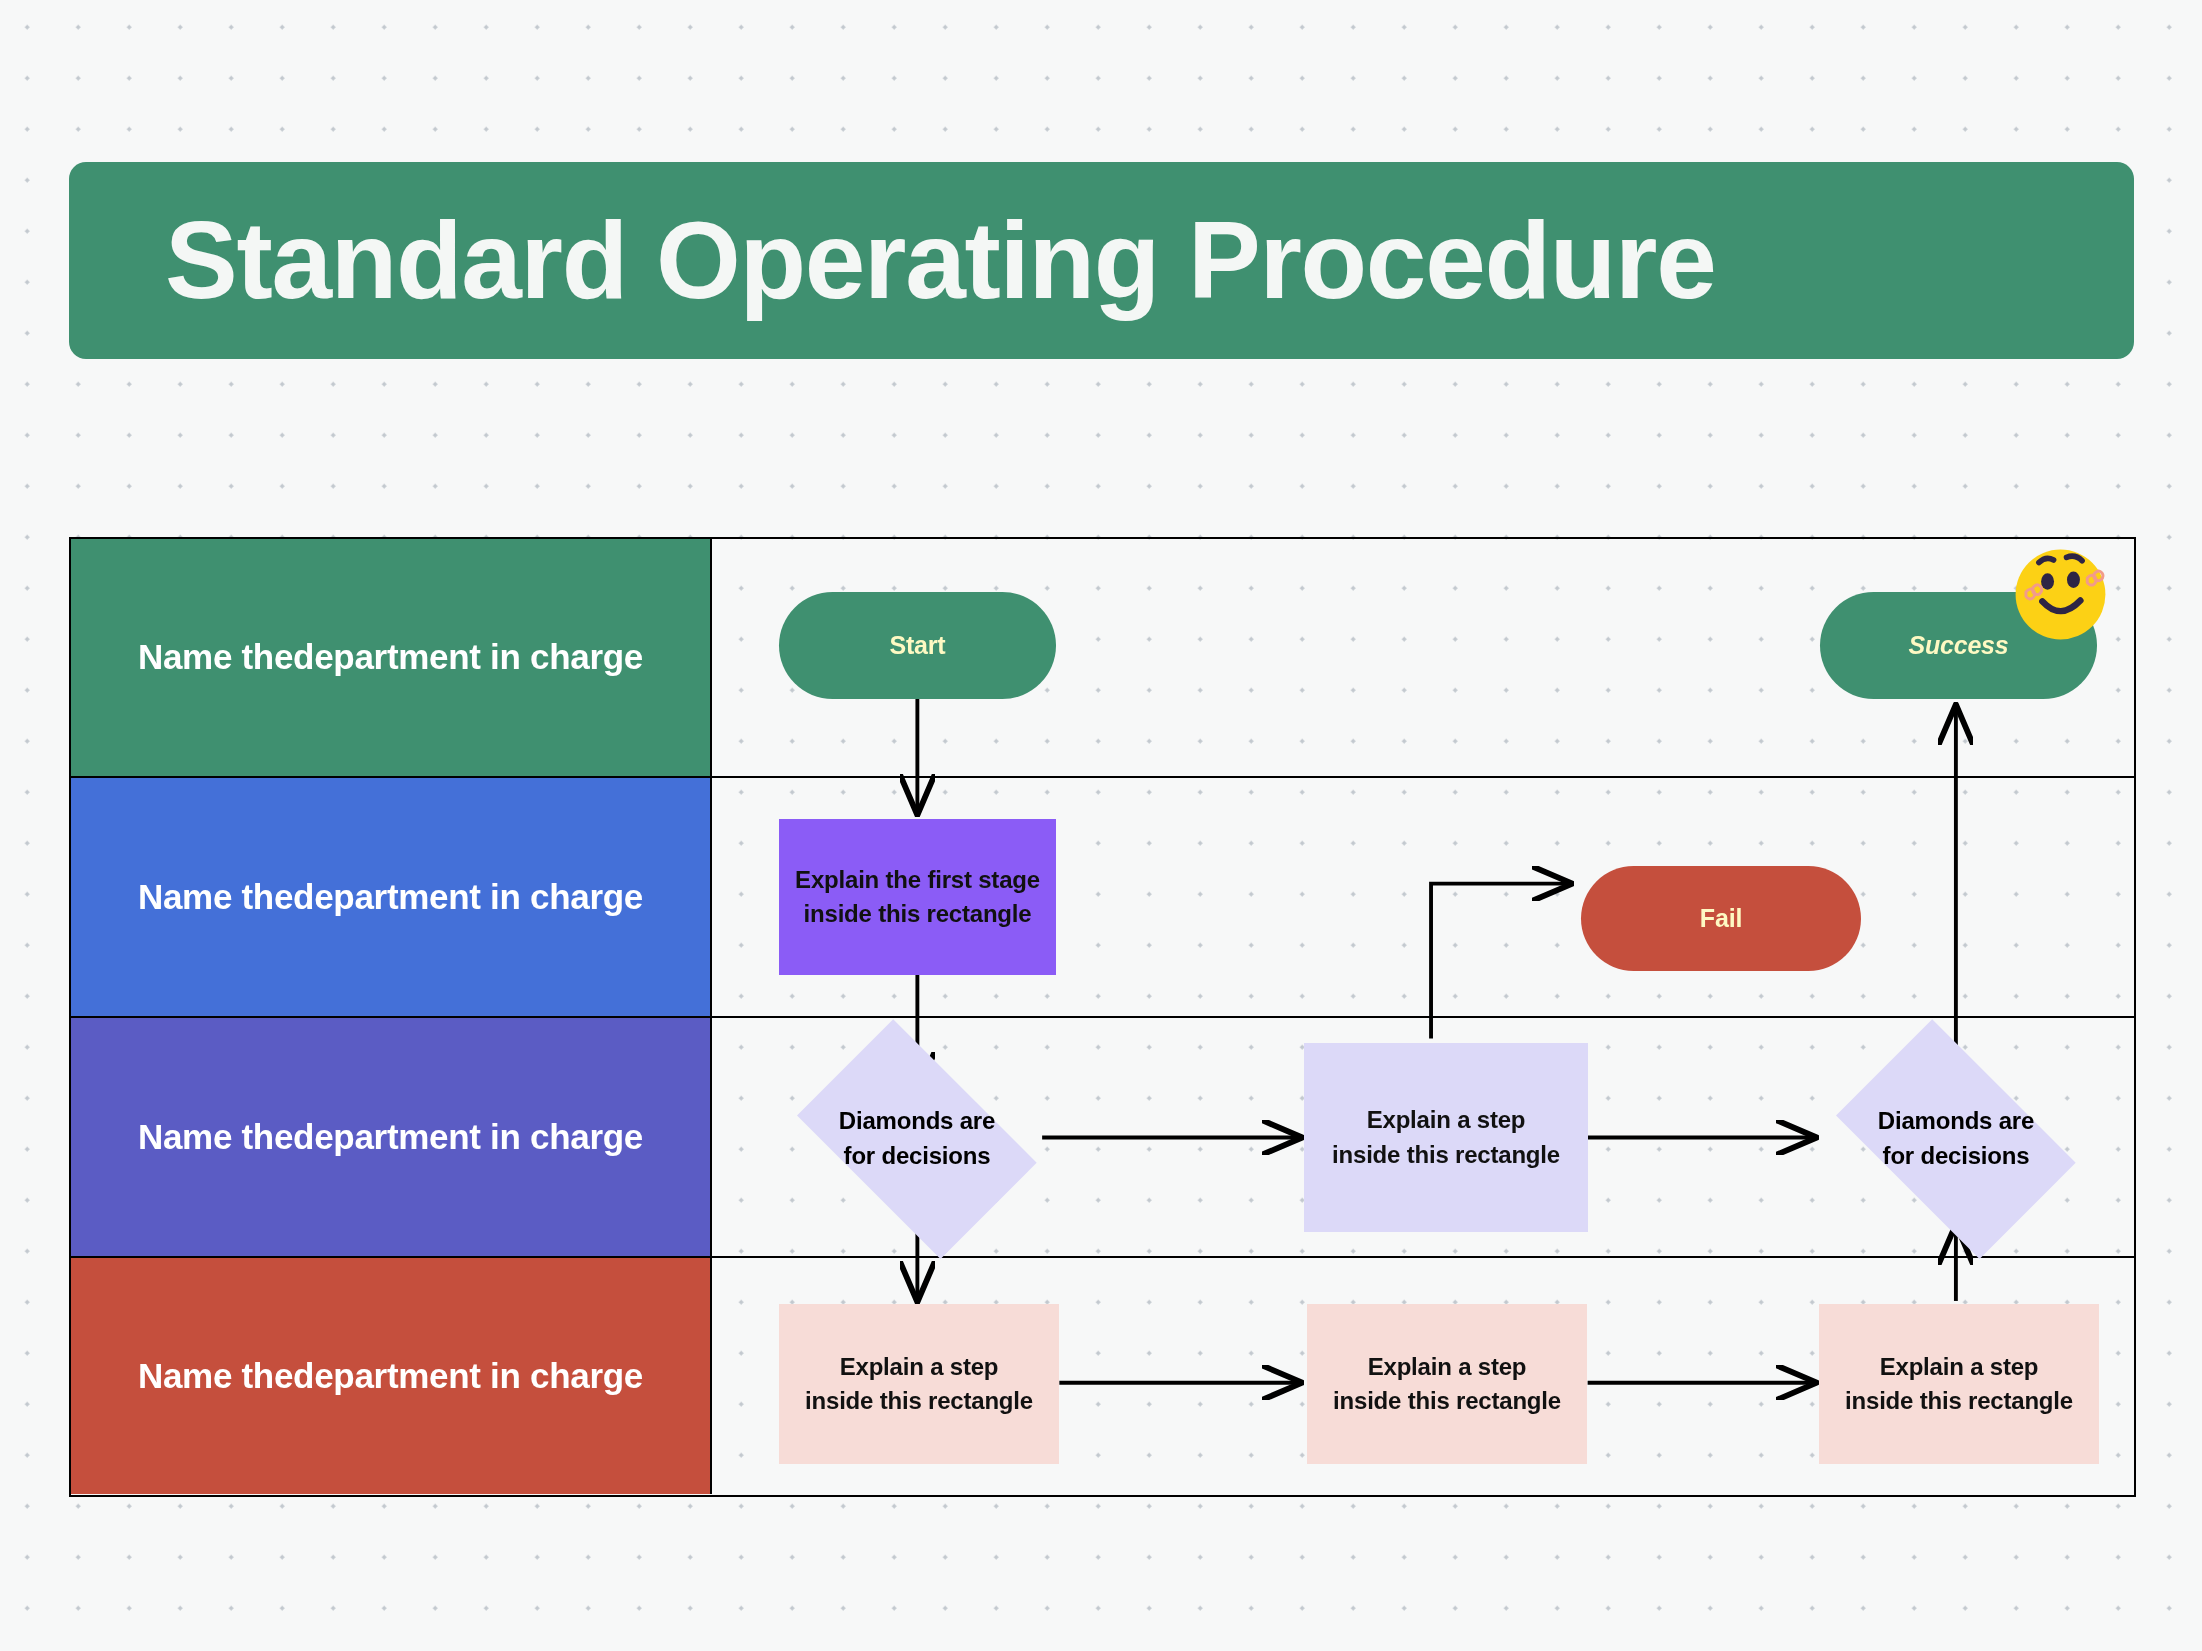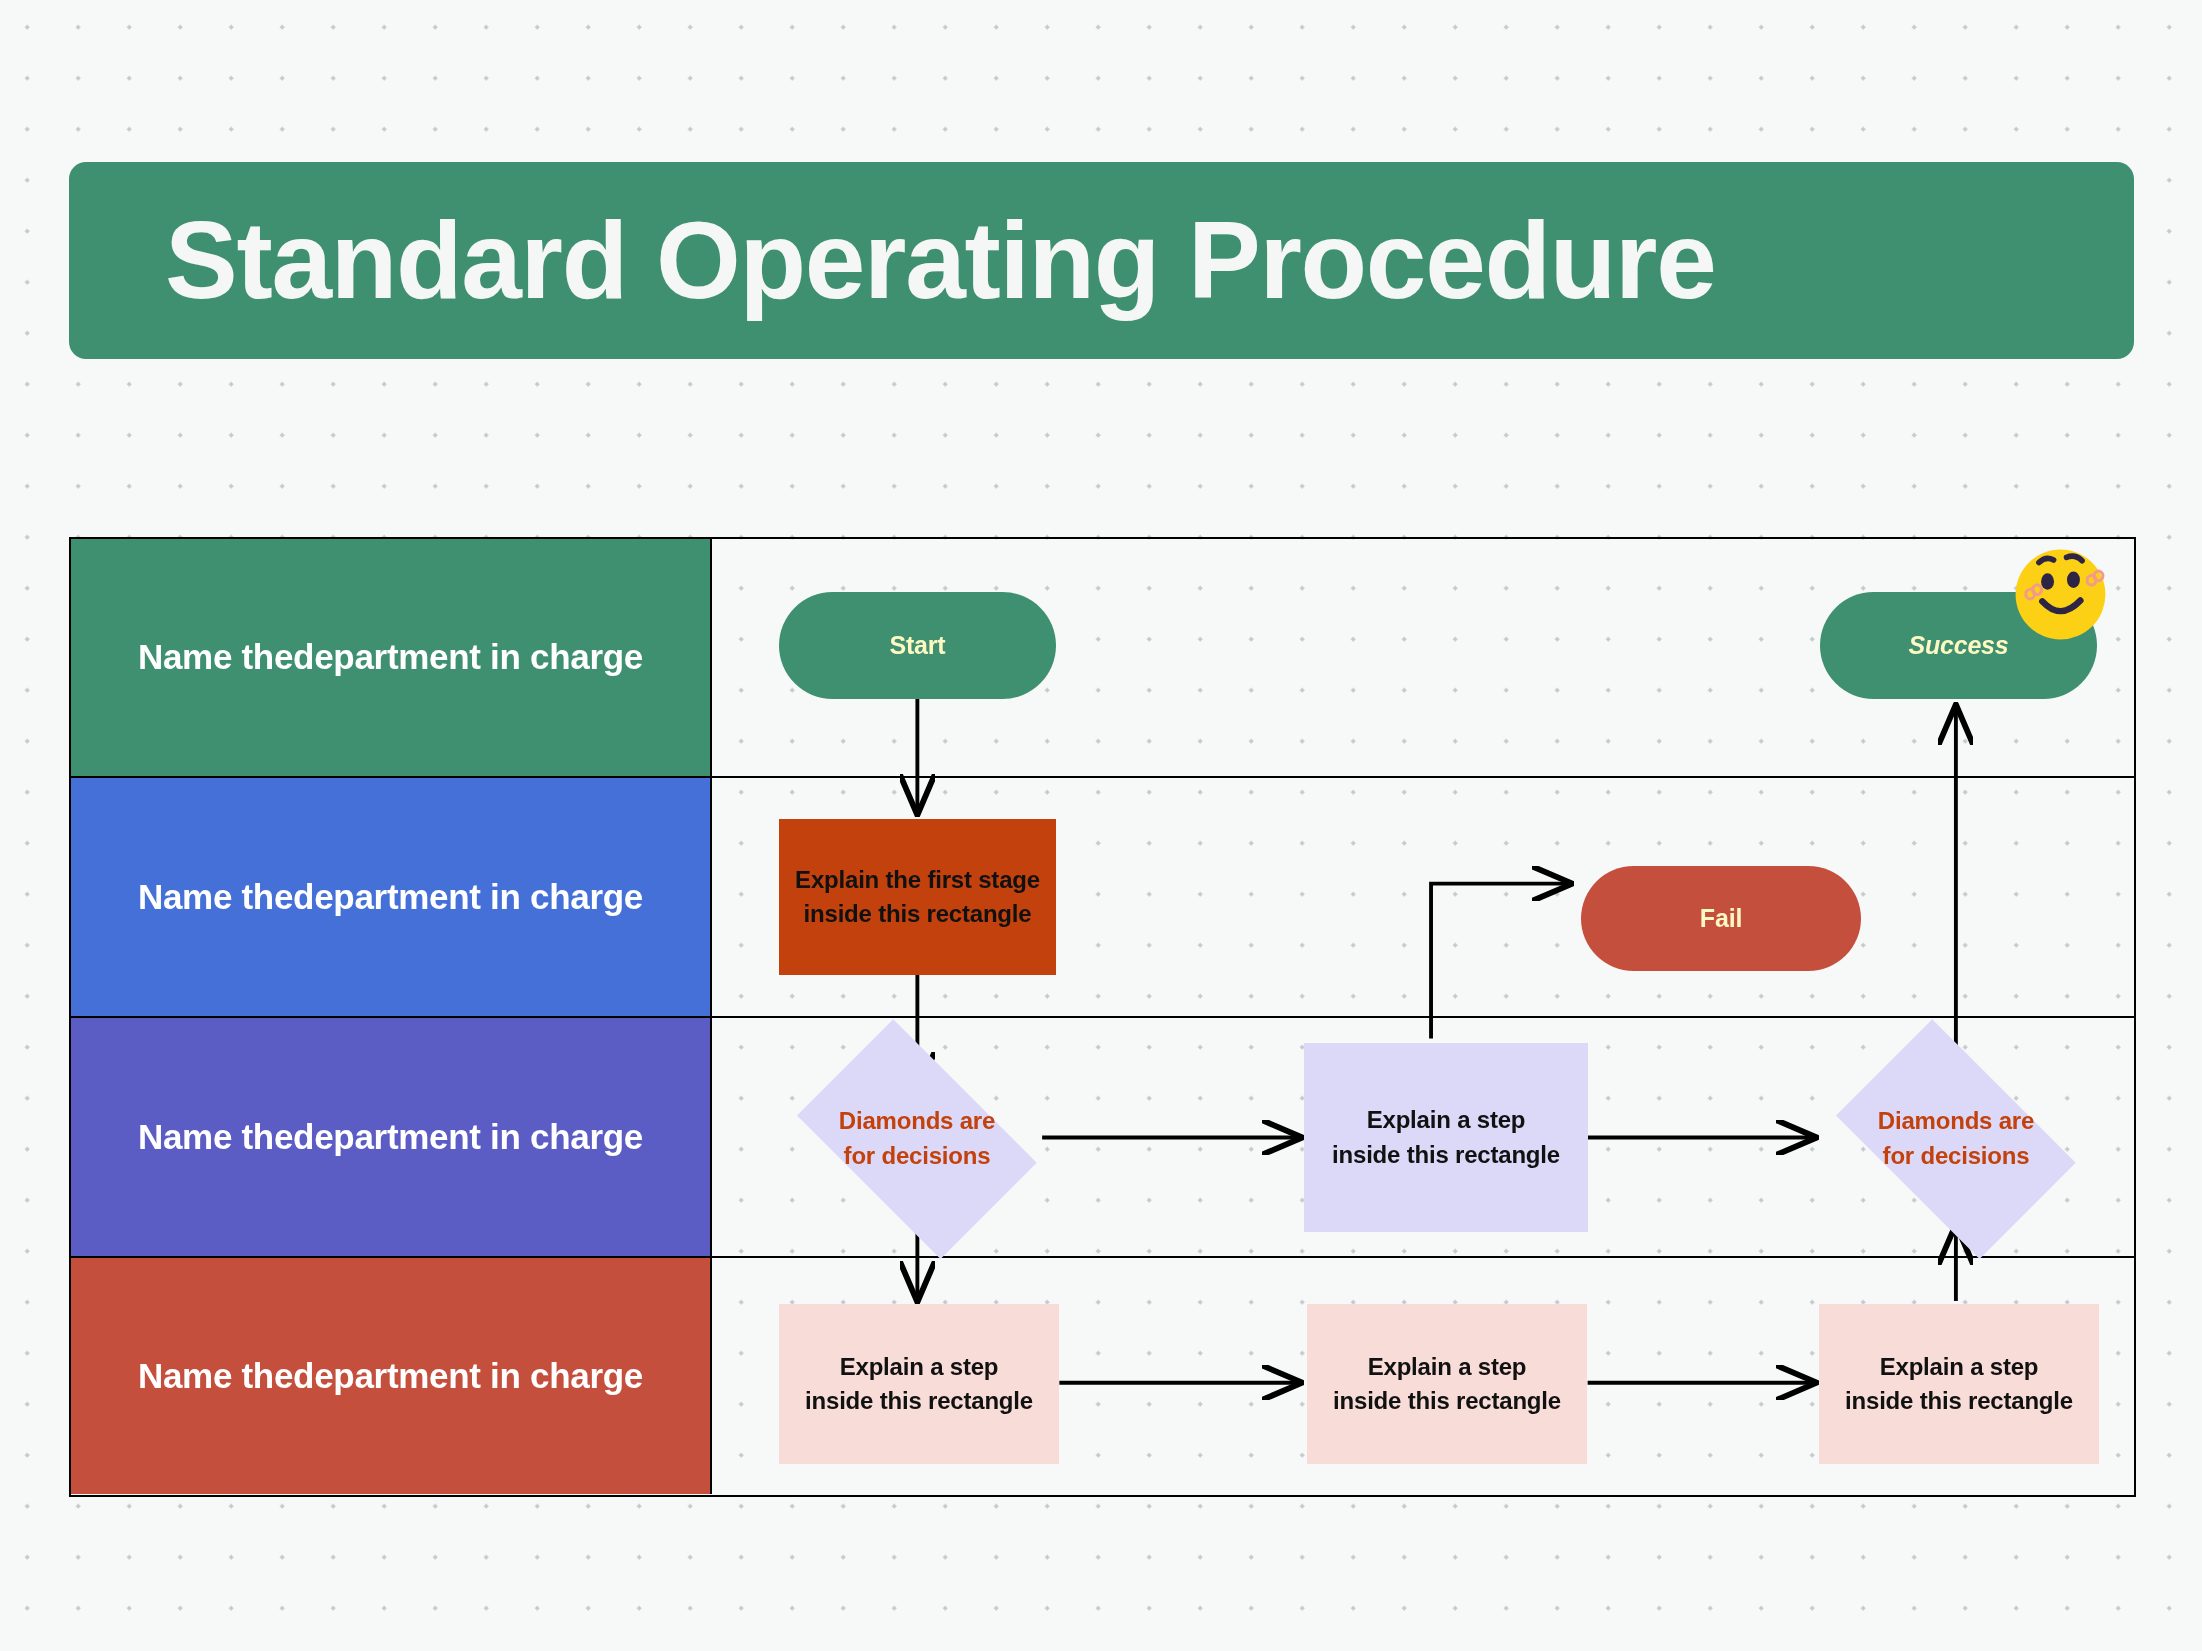--- a/index.html
+++ b/index.html
@@ -116,21 +116,21 @@
   .node.diamond .dia-shape {
     position: absolute;
     left: 50%; top: 50%;
     width: 71%; height: 71%;
     transform: translate(-50%, -50%) rotate(45deg);
     background: #dcd9f8;
   }
   .node.diamond .dia-text {
     position: relative;
     z-index: 2;
-    color: #c2410c;
+    color: #000000;
   }
 
   
   #connectors {
     position: absolute;
     left: 0; top: 0;
     width: 2203px;
     height: 1652px;
     pointer-events: none;
     z-index: 3;
@@ -237,21 +237,21 @@
       <path d="M86,36 q5,-6 9,-1 q3,4 -1,8 q-5,3 -8,-2 z"></path>
       <path d="M94,31 q5,-6 9,-1 q3,4 -1,8 q-5,3 -8,-2 z"></path>
     </g>
   </svg>
 </div>
 
 <div class="node pill" id="node-fail" style="left:1581px; top:832px; width:280px; height:105px; background:#c54f3d;margin-top:34px;">
   <span>Fail</span>
 </div>
 
-<div class="node rect" id="node-first-stage" style="left:779px; top:819px; width:277px; height:156px; background:#c2410c; flex-direction:column;">
+<div class="node rect" id="node-first-stage" style="left:779px; top:819px; width:277px; height:156px; background:#8b5cf6; flex-direction:column;">
   <span>Explain the first stage</span>
   <span>inside this rectangle</span>
 </div>
 
 <div class="node diamond" id="node-decision-left" style="left:774px; top:1043px; width:286px; height:191px; flex-direction:column;">
   <div class="dia-shape" style="background: rgb(220, 217, 248);"></div>
   <span class="dia-text">Diamonds are</span>
   <span class="dia-text">for decisions</span>
 </div>
 

